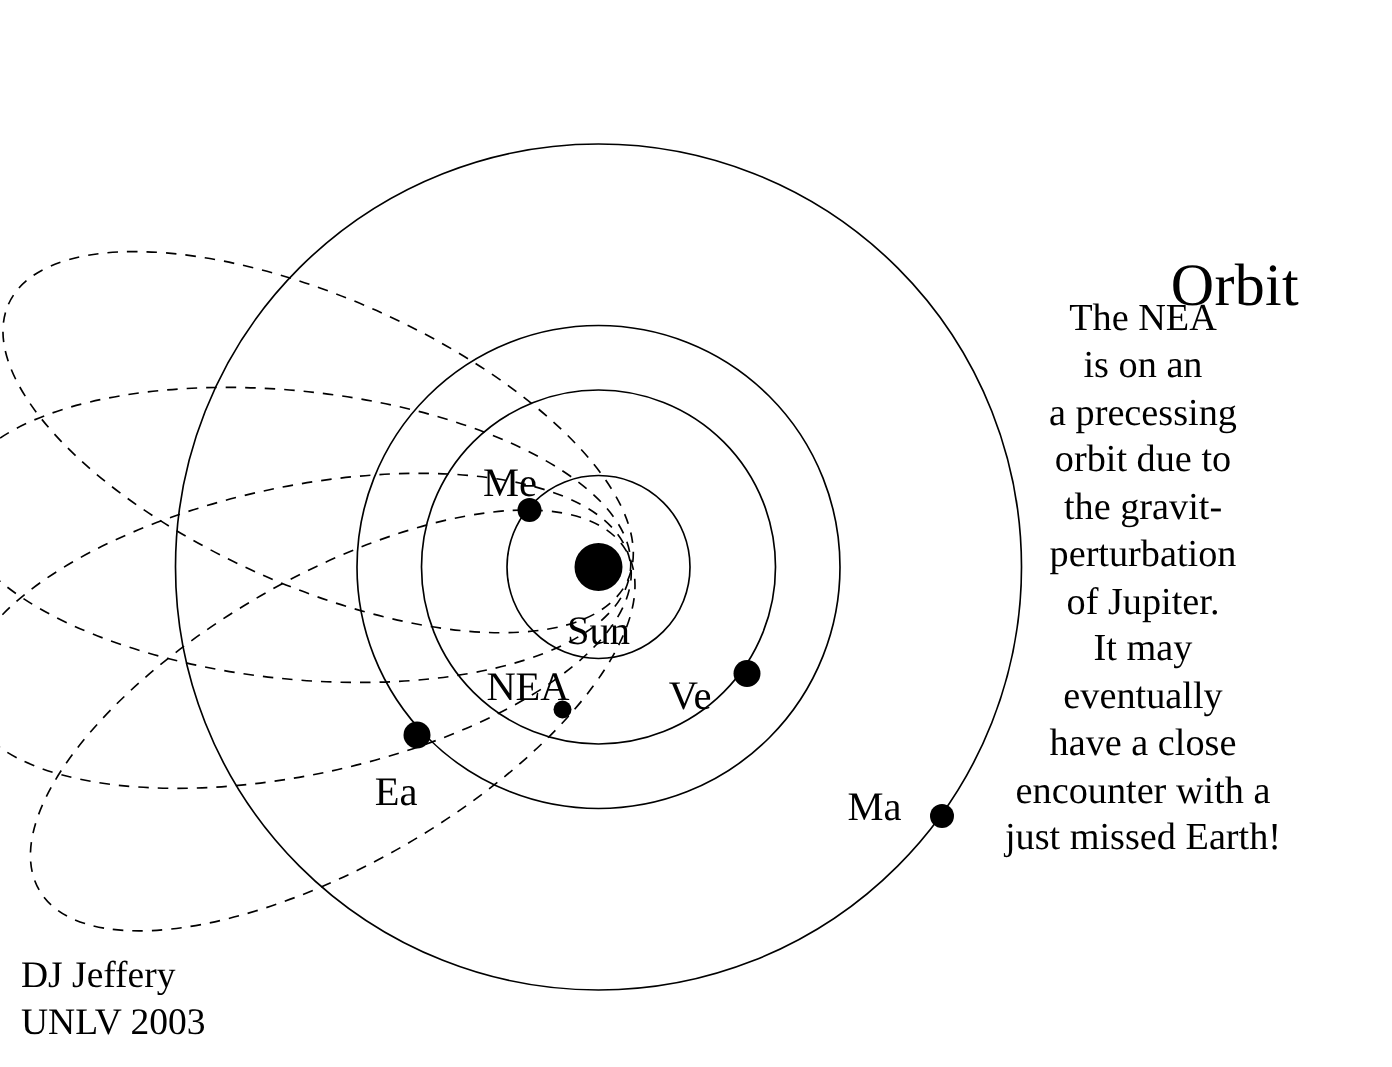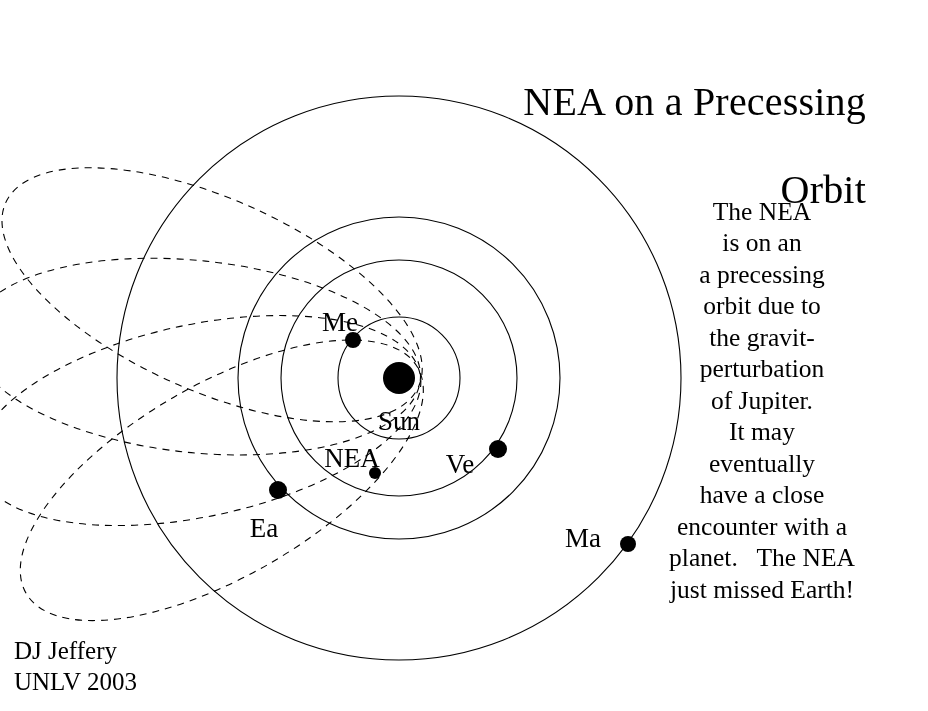--- a/index.html
+++ b/index.html
@@ -89,37 +89,36 @@
         <circle cx="399" cy="378" r="16"></circle>
         <circle cx="353" cy="340" r="8"></circle>
         <circle cx="498" cy="449" r="9"></circle>
         <circle cx="278" cy="490" r="9"></circle>
         <circle cx="628" cy="544" r="8"></circle>
         <circle cx="375" cy="473" r="6"></circle>
       </g>
   </svg>
 
   <div class="title-block">
-    <span>NEA on a Precessing</span><br>
+    <br>
     <span>Orbit</span>
   </div>
 
   <div class="side-text">
     <span class="ln">The NEA</span>
     <span class="ln">is on an</span>
     <span class="ln">a precessing</span>
     <span class="ln">orbit due to</span>
     <span class="ln">the gravit-</span>
     <span class="ln">perturbation</span>
     <span class="ln">of Jupiter.</span>
     <span class="ln">It may</span>
     <span class="ln">eventually</span>
     <span class="ln">have a close</span>
     <span class="ln">encounter with a</span>
-    <span class="ln">planet.   The NEA</span>
     <span class="ln">just missed Earth!</span>
   </div>
 
   <div class="credit">
     <span class="ln">DJ Jeffery</span>
     <span class="ln">UNLV 2003</span>
   </div>
 
   <div id="body-labels">
       <div class="body-lbl" style="left: 399px; top: 411px; transform: translate(-50%, -50%); margin-top: 10px;">Sun</div>

